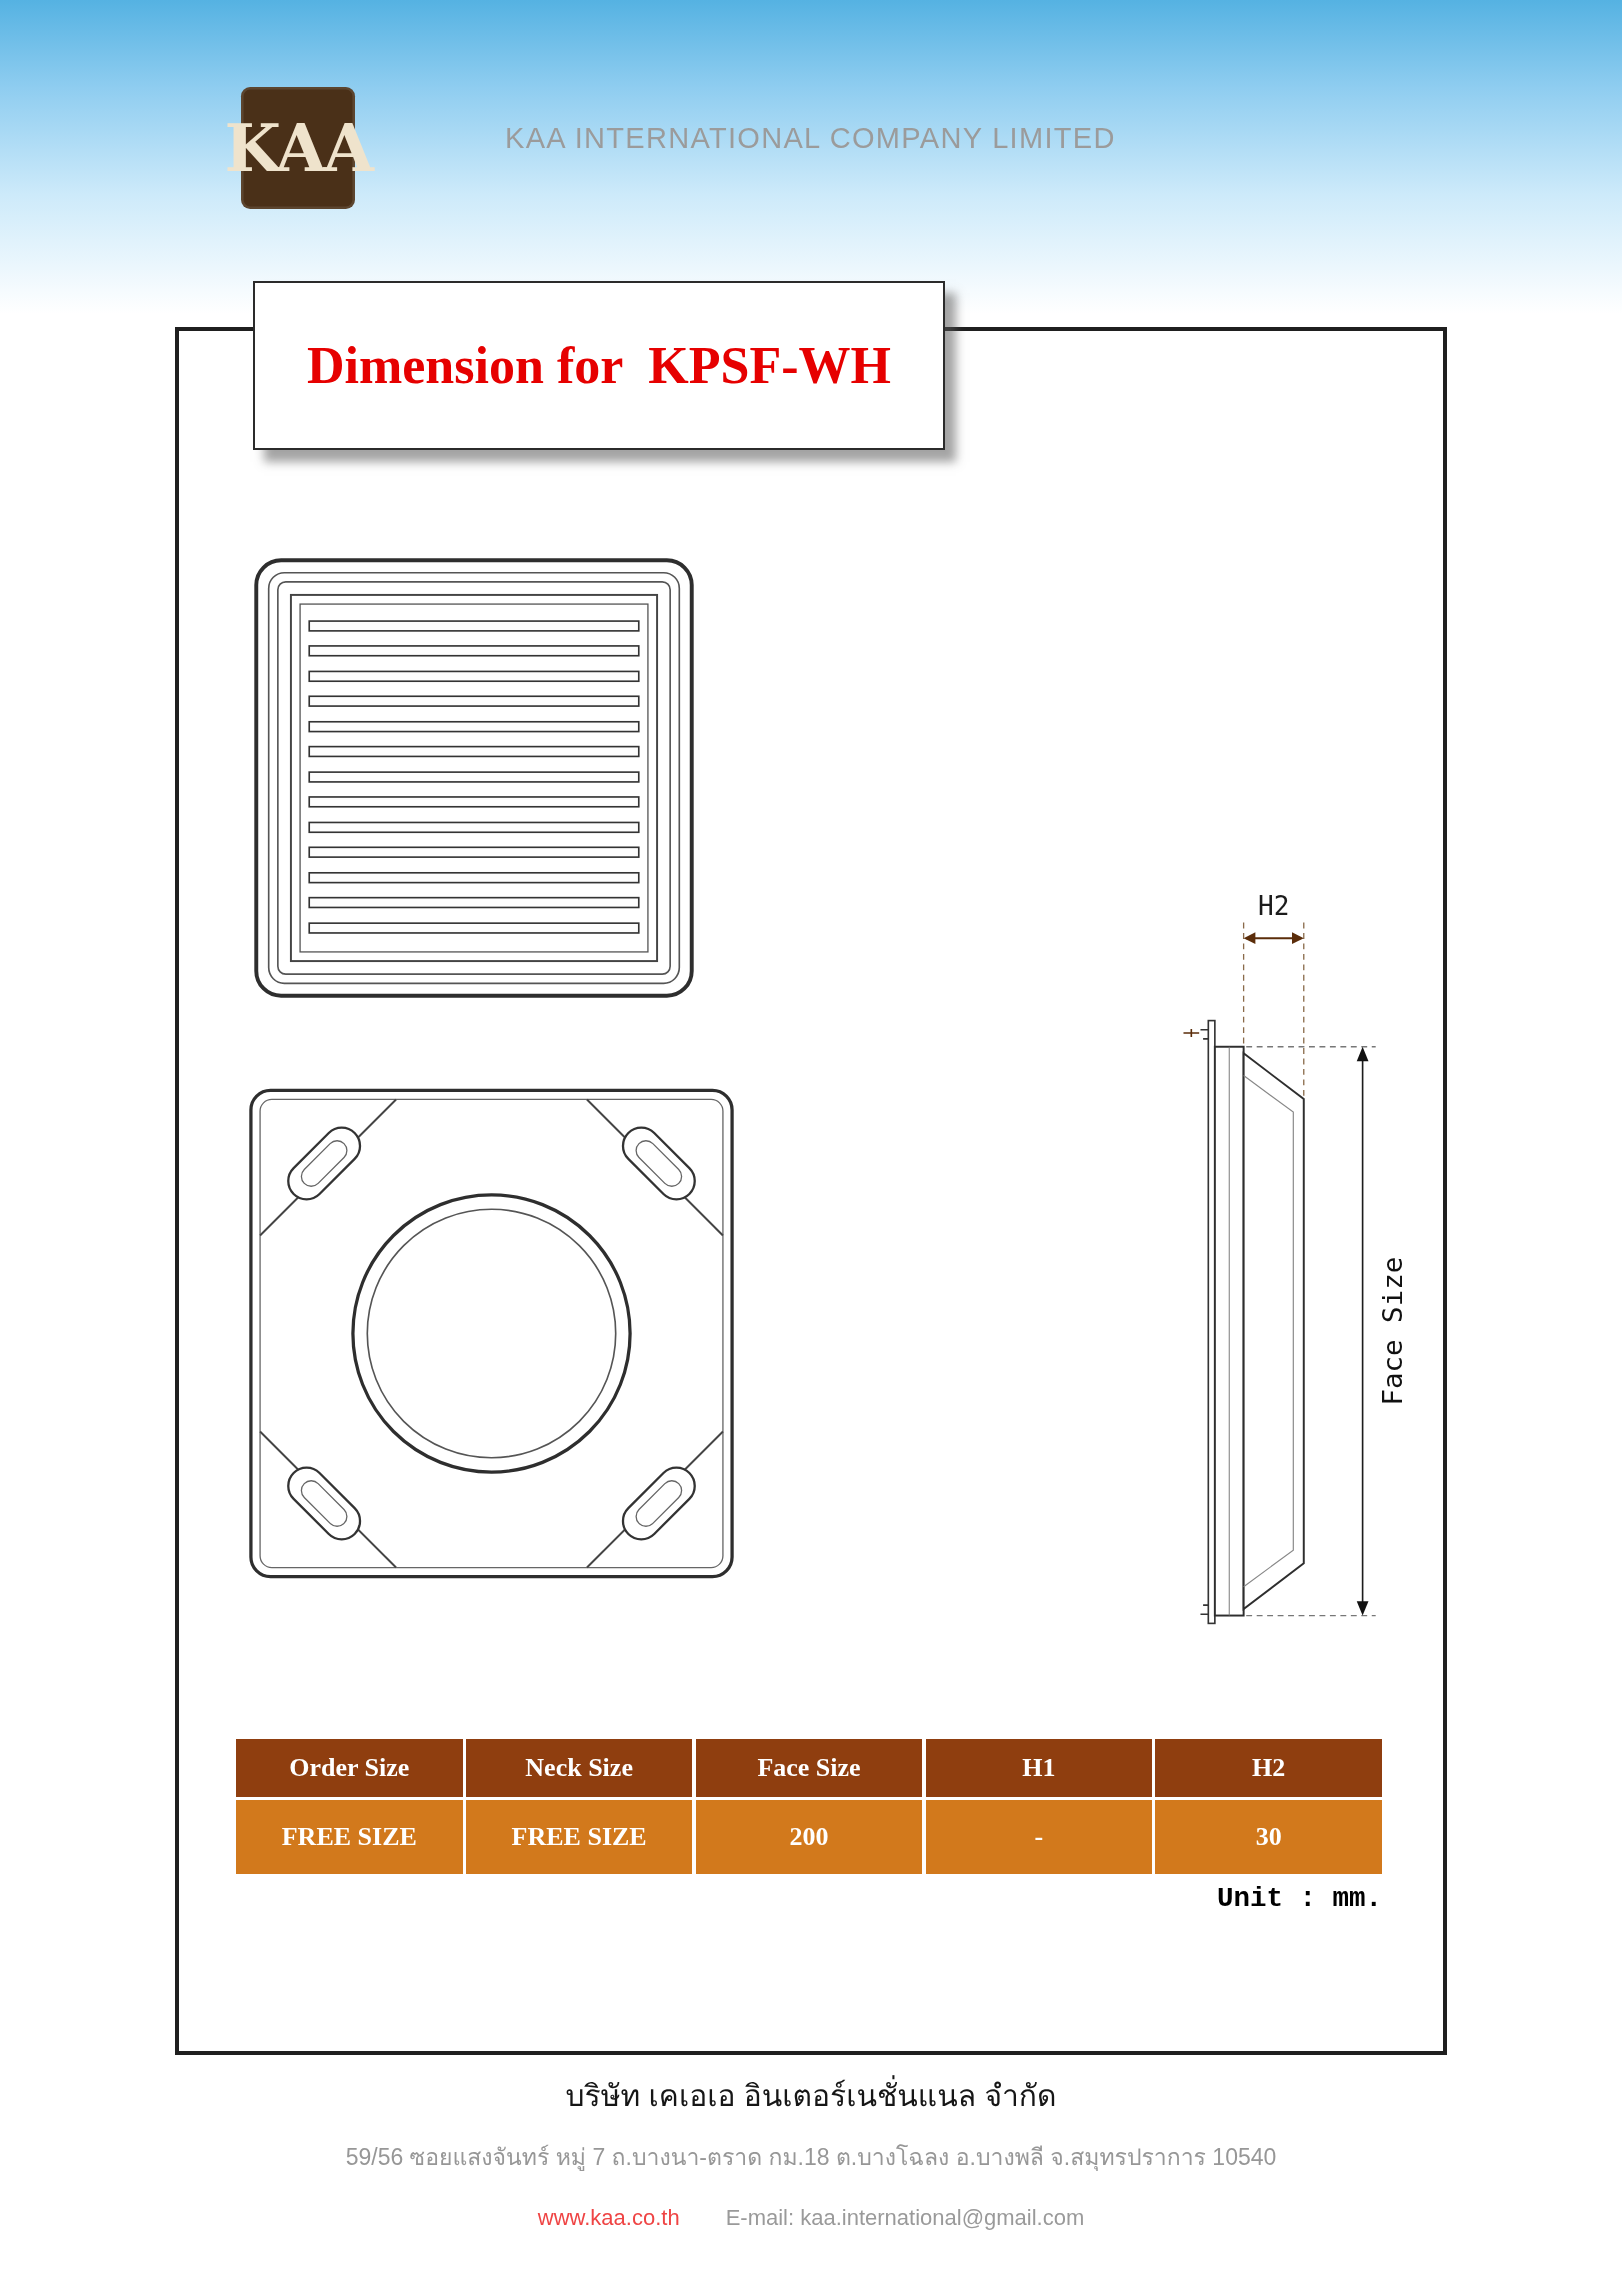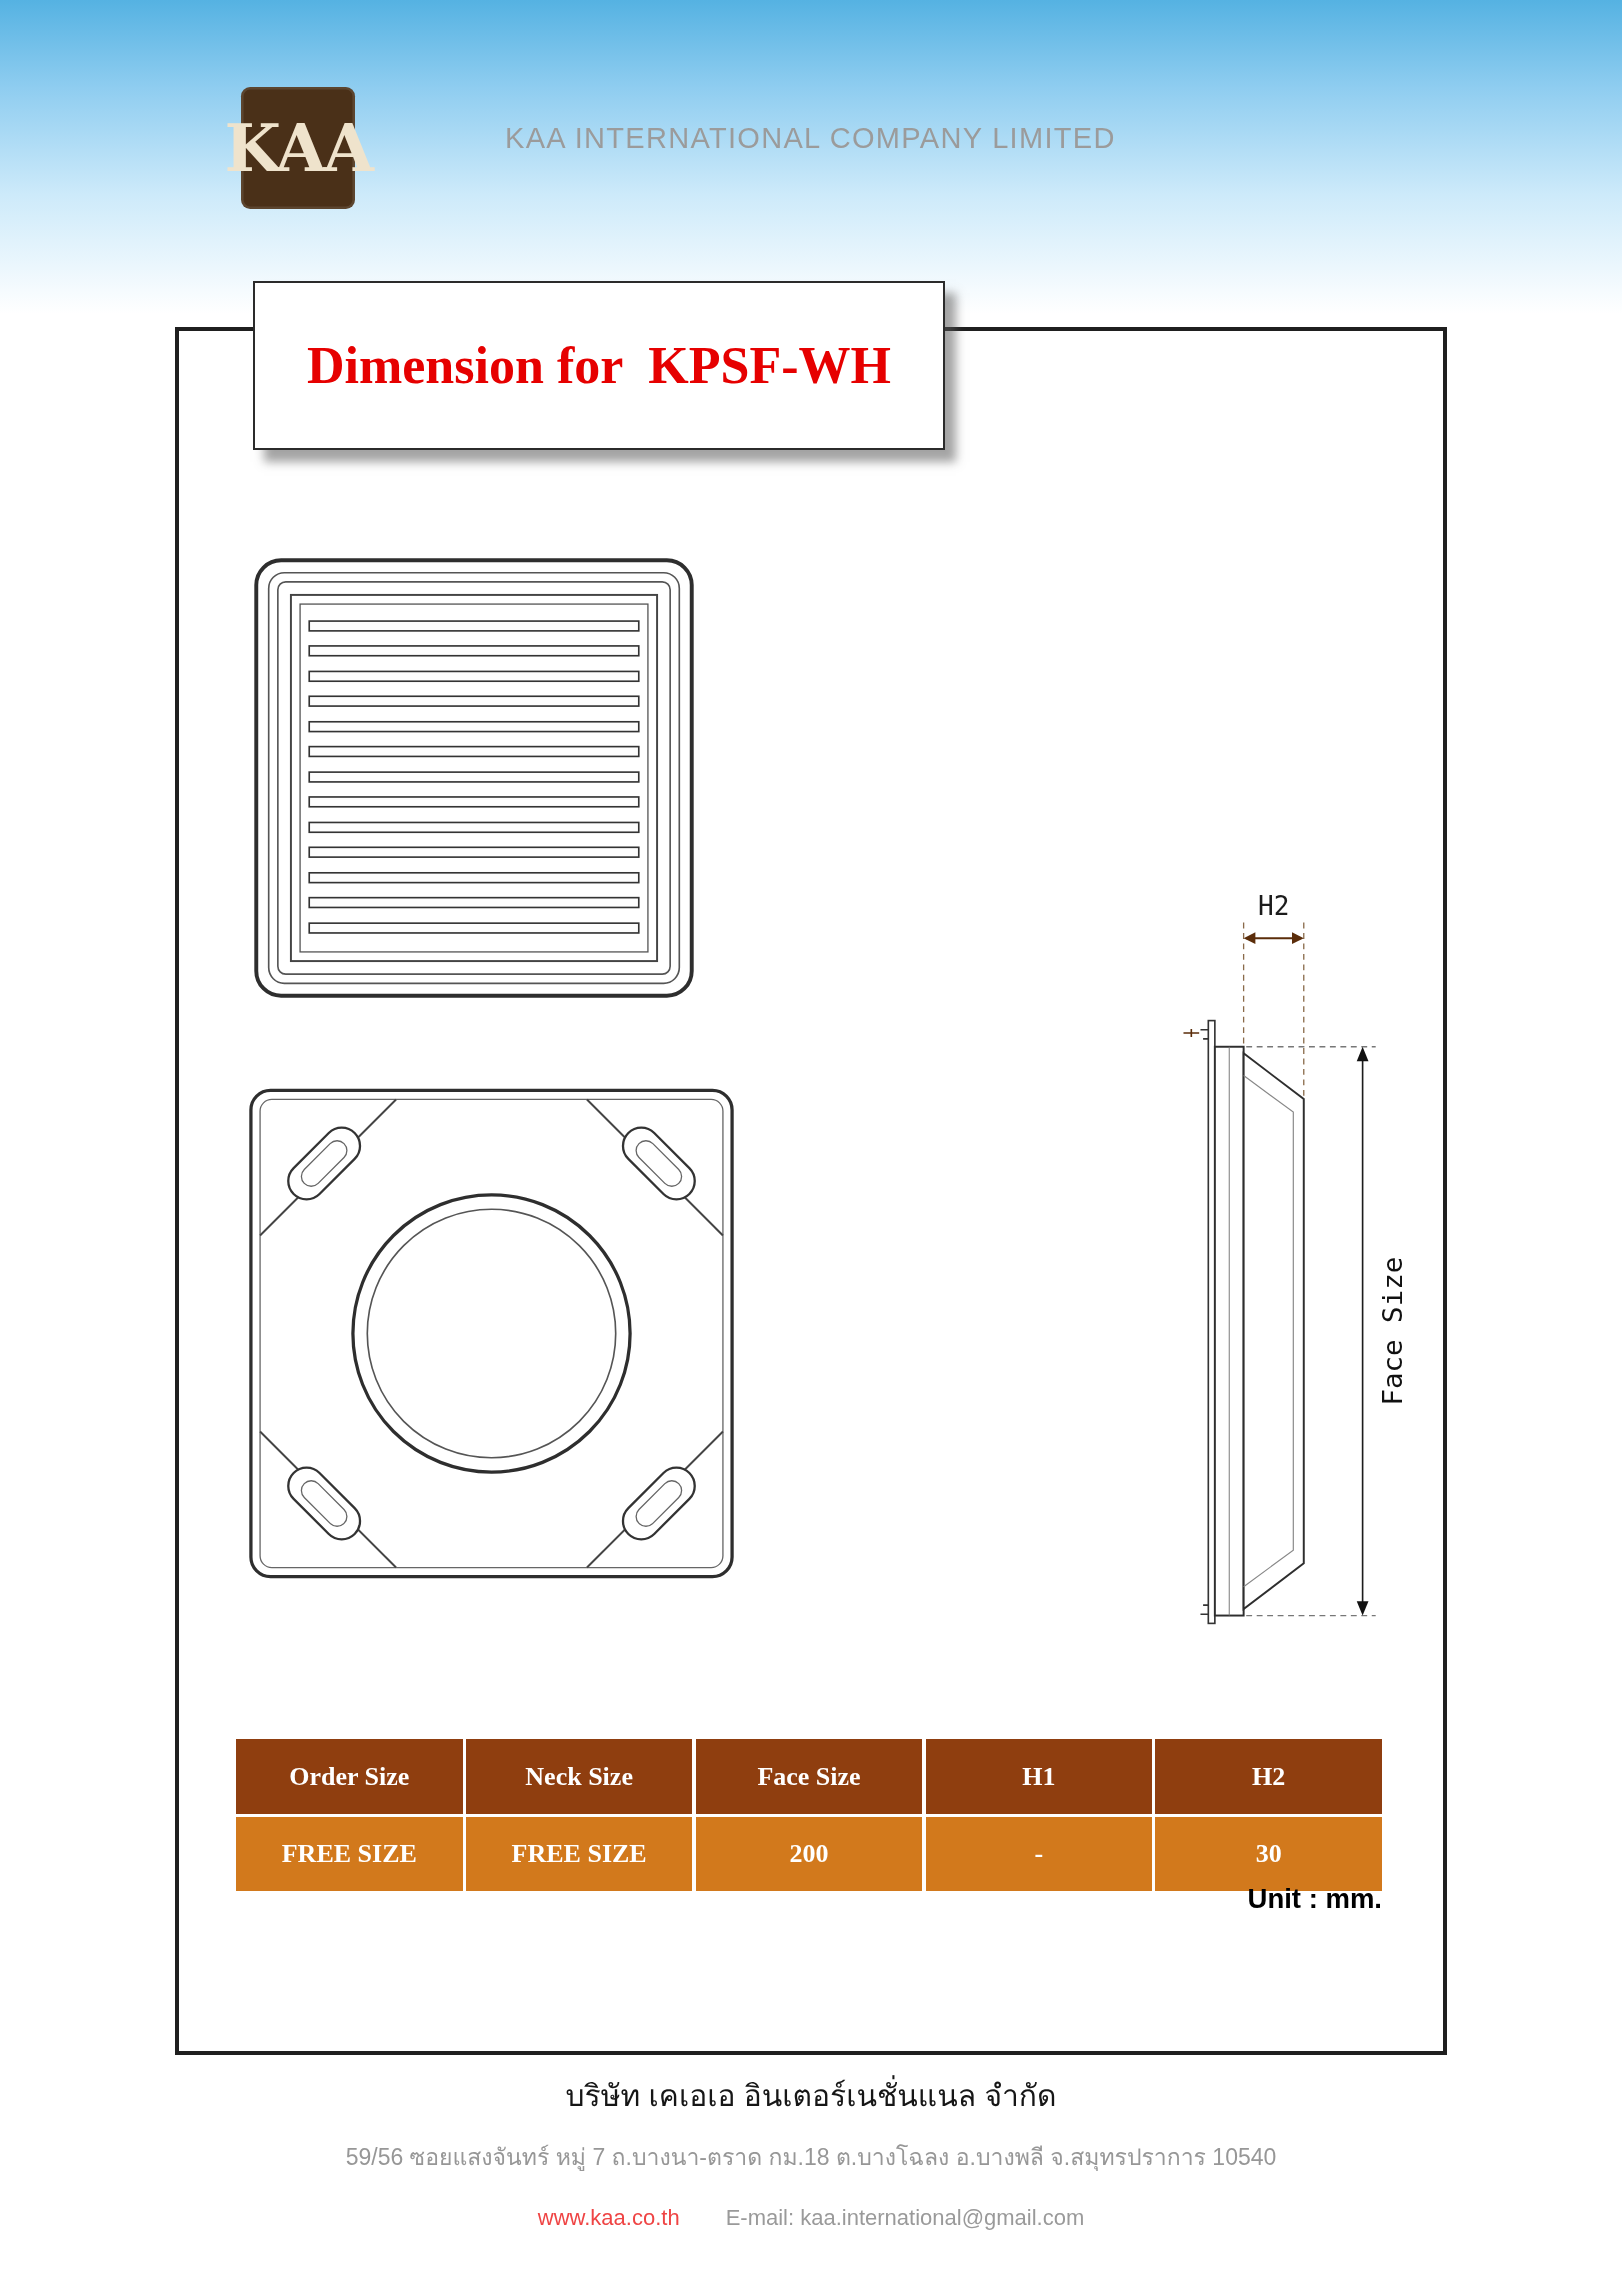--- a/index.html
+++ b/index.html
@@ -45,26 +45,26 @@
   .side-view  { position:absolute; left:1178px; top:882px; width:262px; height:778px; z-index:2; }
 
   .spec-table {
     position:absolute; left:236px; top:1739px; width:1146px;
     display:grid; grid-template-columns:repeat(5,1fr); gap:3.3px; z-index:2;
   }
   .spec-table .cell {
     display:flex; align-items:center; justify-content:center;
     font-family:"Liberation Serif", serif; font-weight:bold; color:#ffffff;
   }
-  .spec-table .head { background:var(--table-header-bg,#8F3E0F); height:75px; font-size:26px; }
+  .spec-table .head { background:var(--table-header-bg,#8F3E0F); height:58px; font-size:26px; }
   .spec-table .data { background:var(--table-row-bg,#D2791C);  height:74px; font-size:26px; }
 
   .unit-note {
     position:absolute; left:236px; top:1883px; width:1146px; text-align:right;
-    font-family:Liberation Sans, sans-serif; font-weight:bold; font-size:27.5px; color:#000; z-index:2;
+    font-family:Liberation Mono, monospace; font-weight:bold; font-size:27.5px; color:#000; z-index:2;
   }
 
   .footer { position:absolute; left:0; top:2072px; width:100%; text-align:center; }
   .footer .co   { font-size:30px; color:#161616; margin-bottom:19.6px; }
   .footer .addr { font-size:23px; color:#979797; margin-bottom:30px; }
   .footer .tel  { font-size:23px; color:#8f8f8f; margin-bottom:18.3px; }
   .footer .tel .fax { margin-left:37px; }
   .footer .web-line { font-size:22px; color:#9a9a9a; }
   .footer .web-line .site { color:#ef4444; margin-right:46px; }
 </style>

